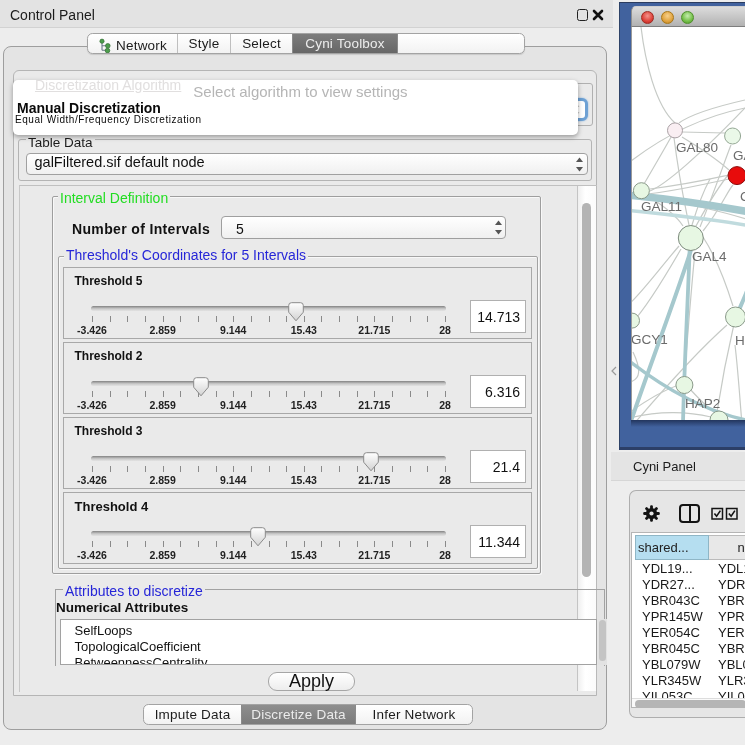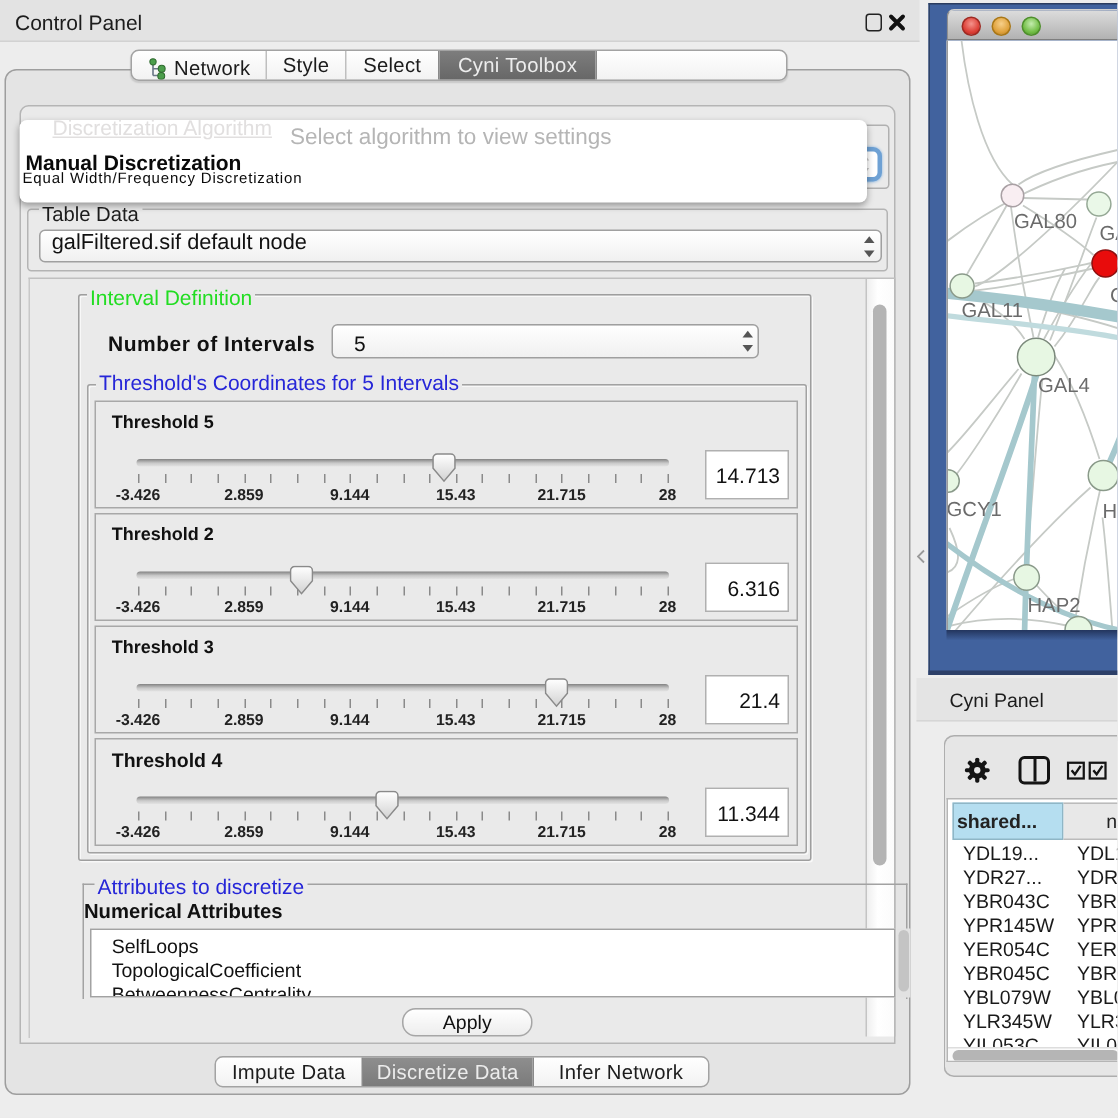--- a/index.html
+++ b/index.html
@@ -242,21 +242,21 @@
 
 <div class="abs" style="left:54.5px;top:589px;width:550px;height:77px;border:1px solid #a2a2a2;border-bottom:none;"></div>
 <div class="abs" style="left:63px;top:582.5px;background:#eaeaea;padding:0 2px;font-size:14px;color:#2626d8;">Attributes to discretize</div>
 <div class="abs b" style="left:56px;top:600px;font-size:13.5px;color:#111;">Numerical Attributes</div>
 <div class="abs" style="left:60px;top:619px;width:537px;height:46px;background:#fff;border:1px solid #a2a2a2;font-size:13px;color:#111;overflow:hidden;">
   <div style="padding:3px 0 0 13.5px;line-height:16px;">SelfLoops<br>TopologicalCoefficient<br>BetweennessCentrality</div>
 </div>
 <div class="abs" style="left:598px;top:619px;width:9px;height:46px;background:#e2e2e2;"></div>
 <div class="abs" style="left:599px;top:620px;width:7px;height:41px;background:#c4c4c4;border-radius:3.5px;"></div>
 
-<div class="abs" style="left:268px;top:671.5px;width:87px;height:19.5px;background:linear-gradient(#ffffff,#ededed);border:1px solid #a6a6a6;border-radius:9px;display:flex;align-items:center;justify-content:center;font-size:13px;color:#111;">Apply</div>
+<div class="abs" style="left:268px;top:671.5px;width:87px;height:19.5px;background:linear-gradient(#ffffff,#ededed);border:1px solid #a6a6a6;border-radius:9px;display:flex;align-items:center;justify-content:center;font-size:18px;color:#111;">Apply</div>
 
 <div class="abs" style="left:143px;top:704px;width:330px;height:21px;background:linear-gradient(#ffffff,#f2f2f2);border:1px solid #a3a3a3;border-radius:5.5px;display:flex;font-size:13.5px;letter-spacing:0.2px;color:#1c1c1c;">
   <div style="width:97px;display:flex;align-items:center;justify-content:center;">Impute Data</div>
   <div style="width:115px;display:flex;align-items:center;justify-content:center;background:linear-gradient(#8e8e8e,#7b7b7b);color:#ececec;border-left:1px solid #8a8a8a;border-right:1px solid #8a8a8a;">Discretize Data</div>
   <div style="flex:1;display:flex;align-items:center;justify-content:center;">Infer Network</div>
 </div>
 
 <div class="abs" style="left:13px;top:80px;width:565px;height:55px;background:#ffffff;border-radius:5px;box-shadow:0 2px 5px rgba(0,0,0,0.35);"></div>
 <div class="abs" style="left:35px;top:77px;font-size:14px;color:#e1dfdf;text-decoration:underline;">Discretization Algorithm</div>
 <div class="abs" style="left:13px;top:82.5px;width:575px;text-align:center;font-size:15px;color:#b5b5b5;">Select algorithm to view settings</div>
@@ -362,21 +362,21 @@
 
 <svg class="abs" style="left:711px;top:507px;" width="28" height="13" viewBox="0 0 28 13">
   <rect x="1" y="1.5" width="10.5" height="10.5" fill="none" stroke="#141414" stroke-width="1.5"></rect>
   <path d="M3.4 6.5 L5.6 9.2 L9.4 3.6" stroke="#141414" stroke-width="1.6" fill="none"></path>
   <rect x="15.5" y="1.5" width="10.5" height="10.5" fill="none" stroke="#141414" stroke-width="1.5"></rect>
   <path d="M17.9 6.5 L20.1 9.2 L23.9 3.6" stroke="#141414" stroke-width="1.6" fill="none"></path>
 </svg>
 
 <div class="abs" style="left:631px;top:532px;width:114px;height:176px;background:#fff;border:1px solid #b5b5b5;border-right:none;overflow:hidden;">
   <div style="position:absolute;left:3px;top:2px;width:73.5px;height:24.5px;background:#b5def0;border:1px solid #8fb6c6;display:flex;align-items:center;font-size:13px;color:#222;">
-      <span style="margin-left:2px;font-weight:bold;">shared...</span>
+      <span style="margin-left:2px;">shared...</span>
     </div>
   <div style="position:absolute;left:76.5px;top:2px;width:40px;height:24.5px;background:#e8e8e8;border:1px solid #bbb;border-left:none;font-size:13px;color:#222;display:flex;align-items:center;">
       <span style="margin-left:29px;">na</span>
     </div>
   <div style="position:absolute;left:0;top:28px;font-size:13px;color:#1a1a1a;line-height:16px;">
     <div style="position:absolute;left:10px;top:0;width:70px;">YDL19...<br>YDR27...<br>YBR043C<br>YPR145W<br>YER054C<br>YBR045C<br>YBL079W<br>YLR345W<br>YIL053C</div>
     <div style="position:absolute;left:86px;top:0;width:40px;">YDL1<br>YDR2<br>YBR0<br>YPR1<br>YER0<br>YBR0<br>YBL0<br>YLR3<br>YIL0</div>
   </div>
   <div style="position:absolute;left:0;top:165px;width:114px;height:11px;background:#fafafa;border-top:1px solid #ddd;"></div>
   <div style="position:absolute;left:3px;top:166.5px;width:111px;height:8px;background:#b5b5b5;border-radius:4px;"></div>

